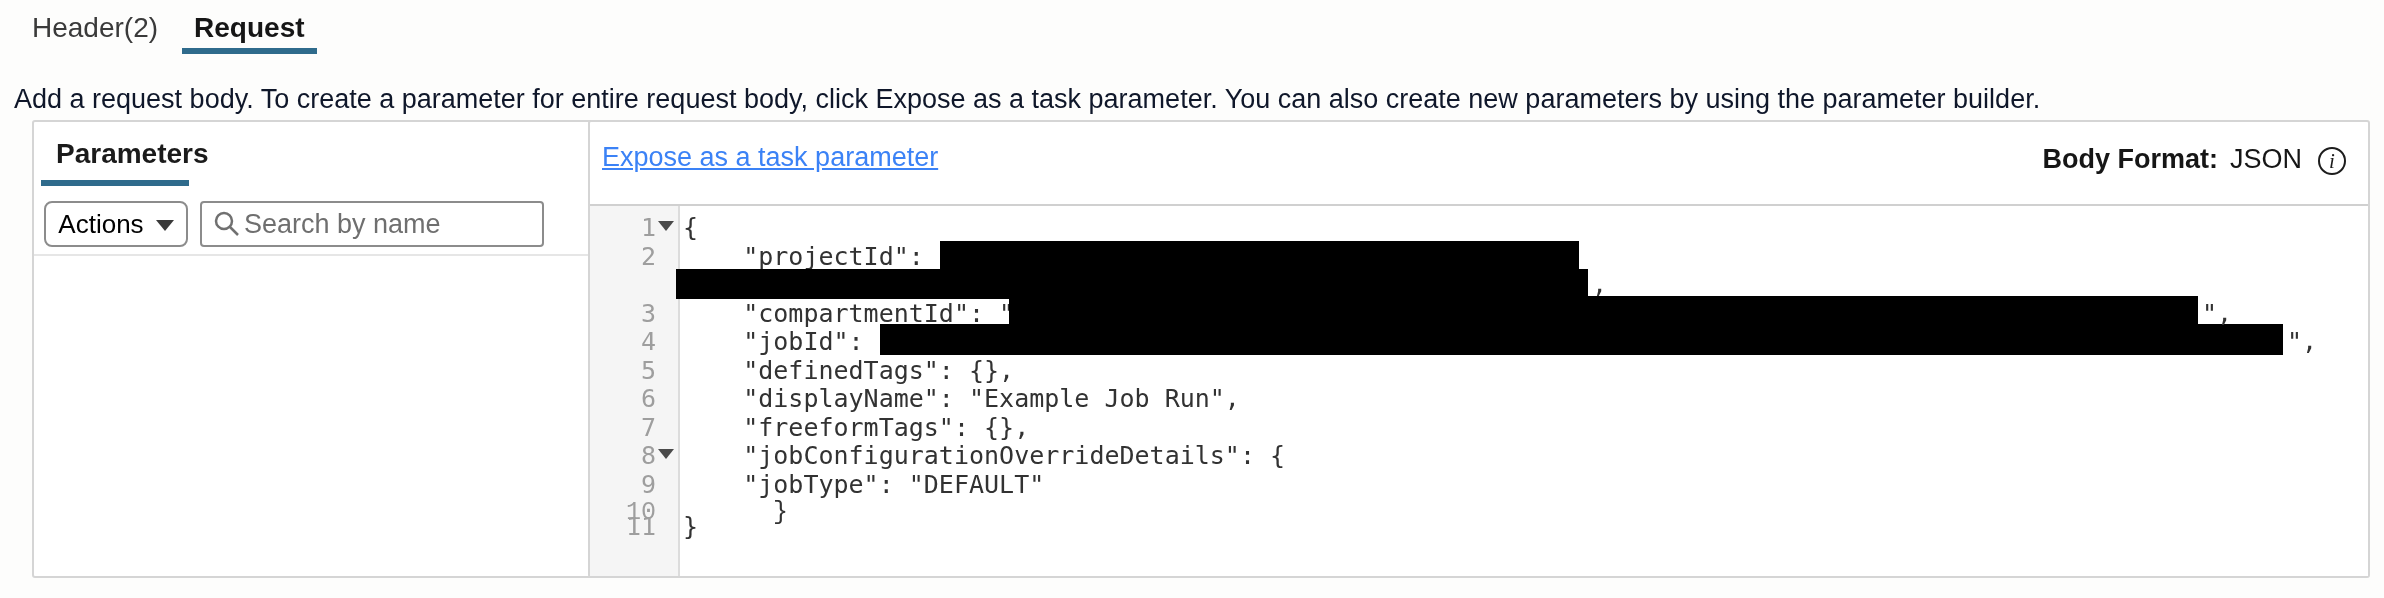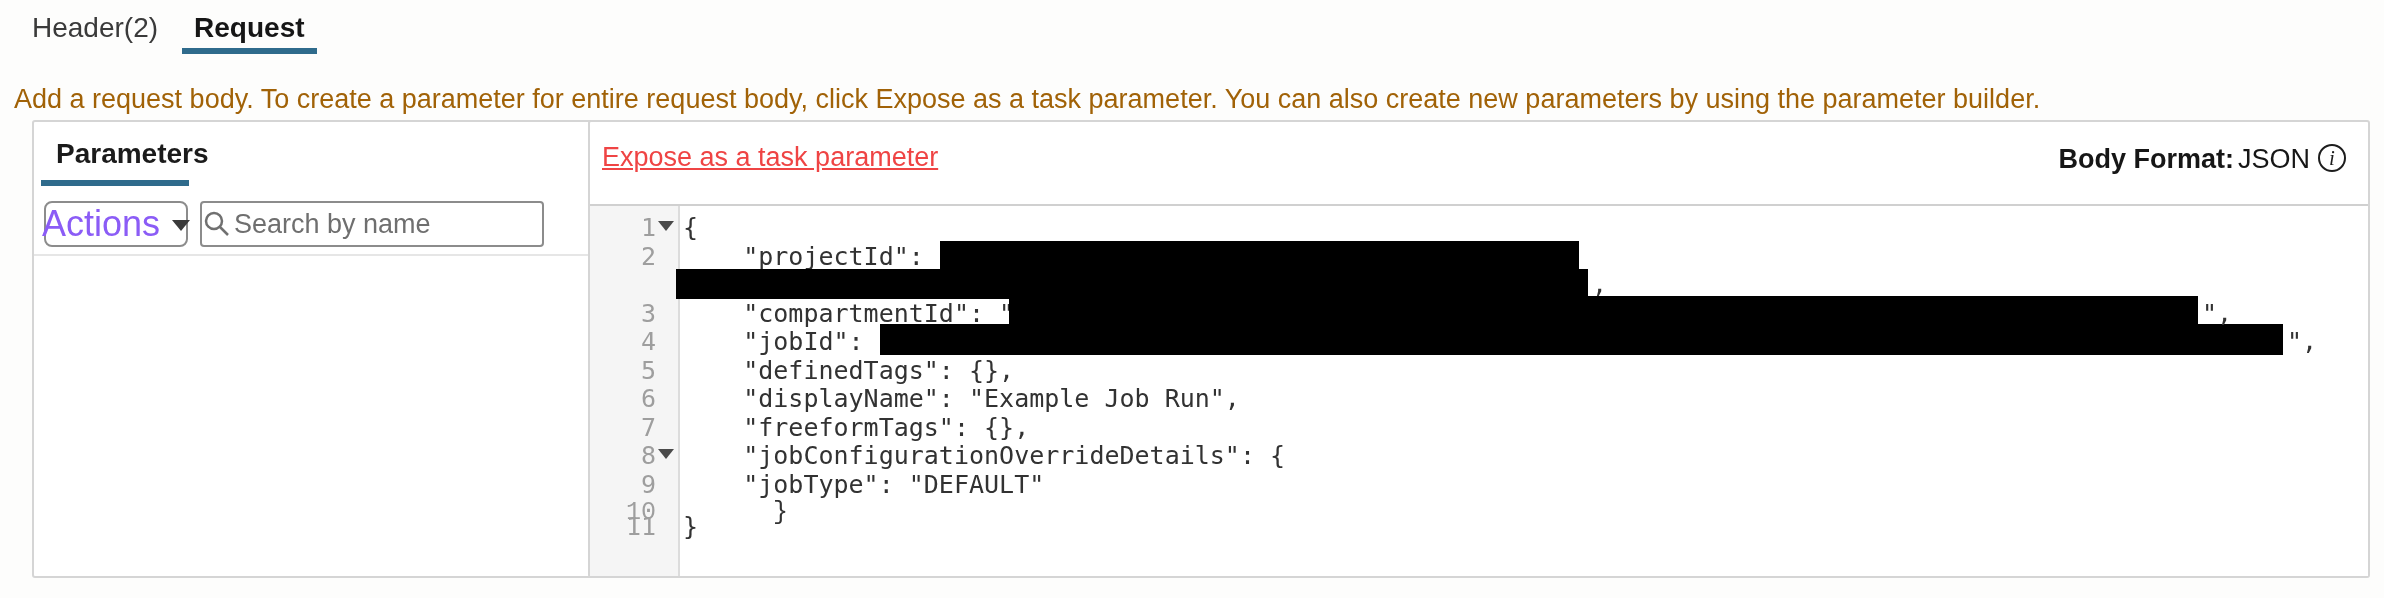--- a/index.html
+++ b/index.html
@@ -8,41 +8,41 @@
     background:#fdfdfc;
     font-family:"Liberation Sans", sans-serif;
     color:#2e2e2e;
     overflow:hidden;
   }
   
   .tabs{position:absolute;left:20px;top:8px;display:flex;align-items:flex-start;}
   .tab{font-size:28px;color:#3a3a3a;padding:4px 12px 12px 12px;margin-right:12px;cursor:pointer;}
   .tab.active{font-weight:bold;color:#161616;border-bottom:6px solid #2f6b8c;padding-bottom:4px;}
   
-  .description{position:absolute;left:14px;top:84px;font-size:27px;color:#a16207;white-space:nowrap;}
+  .description{position:absolute;left:14px;top:84px;font-size:27px;color:#0f172a;white-space:nowrap;}
   
   .panel{position:absolute;background:#ffffff;border:2px solid #d5d5d5;border-radius:3px;box-sizing:border-box;}
   .left-panel{left:32px;top:120px;width:600px;height:458px;}
   .right-panel{left:588px;top:120px;width:1782px;height:458px;}
   
   .panel-title{position:absolute;left:22px;top:16px;font-size:28px;font-weight:bold;color:#1b1b1b;}
   .title-underline{position:absolute;left:7px;top:58px;width:148px;height:6px;background:#2f6b8c;}
   .actions-btn{position:absolute;left:10px;top:79px;width:144px;height:46px;border:2px solid #8c8c8c;border-radius:8px;
     background:#fff;display:flex;align-items:center;justify-content:center;gap:12px;box-sizing:border-box;cursor:pointer;}
-  .actions-btn .lbl{font-size:36px;color:#8b5cf6;}
+  .actions-btn .lbl{font-size:26px;color:#000000;}
   .caret-down{width:0;height:0;border-left:9px solid transparent;border-right:9px solid transparent;border-top:11px solid #3a3a3a;margin-top:3px;}
   .search-box{position:absolute;left:166px;top:79px;width:344px;height:46px;border:2px solid #8c8c8c;border-radius:4px;
-    background:#fff;display:flex;align-items:center;box-sizing:border-box;}
+    background:#fff;display:flex;align-items:center;box-sizing:border-box;padding-left:10px;}
   .search-box input{border:none;outline:none;font-size:27px;color:#2e2e2e;flex:1;min-width:0;background:transparent;
     font-family:"Liberation Sans", sans-serif;}
   .search-box input::placeholder{color:#6f6f6f;}
   .panel-divider{position:absolute;left:0;right:0;top:132px;height:2px;background:#e6e6e6;}
   
-  .expose-link{position:absolute;left:12px;top:20px;font-size:27px;color:#ef4444;text-decoration:underline;cursor:pointer;}
-  .body-format{position:absolute;right:22px;top:22px;display:flex;align-items:flex-start;gap:4px;font-size:27px;color:#161616;white-space:nowrap;}
+  .expose-link{position:absolute;left:12px;top:20px;font-size:27px;color:#3b82f6;text-decoration:underline;cursor:pointer;}
+  .body-format{position:absolute;right:22px;top:22px;display:flex;align-items:flex-end;gap:12px;font-size:27px;color:#161616;white-space:nowrap;}
   .body-format .bf-label{font-weight:bold;}
   .info-icon{width:28px;height:28px;border:2px solid #1d1d1d;border-radius:50%;display:inline-flex;align-items:center;justify-content:center;
     font-family:"Liberation Serif", serif;font-style:italic;font-size:21px;color:#1d1d1d;margin-left:4px;cursor:pointer;box-sizing:border-box;}
   
   .editor{position:absolute;left:0;right:0;top:82px;bottom:0;border-top:2px solid #d0d0d0;background:#fff;}
   .gutter{position:absolute;left:0;top:0;bottom:0;width:88px;background:#f5f5f5;border-right:2px solid #dcdcdc;}
   .ln{position:absolute;right:22px;font-size:25px;line-height:29px;color:#9e9e9e;font-family:"DejaVu Sans Mono", monospace;}
   .fold{position:absolute;right:4px;width:0;height:0;border-left:8px solid transparent;border-right:8px solid transparent;border-top:10px solid #4a4a4a;cursor:pointer;}
   .code{position:absolute;left:90px;top:0;right:0;bottom:0;}
   .code-line{position:absolute;left:3px;font-size:25px;line-height:29px;color:#323232;font-family:"DejaVu Sans Mono", monospace;white-space:pre;}

